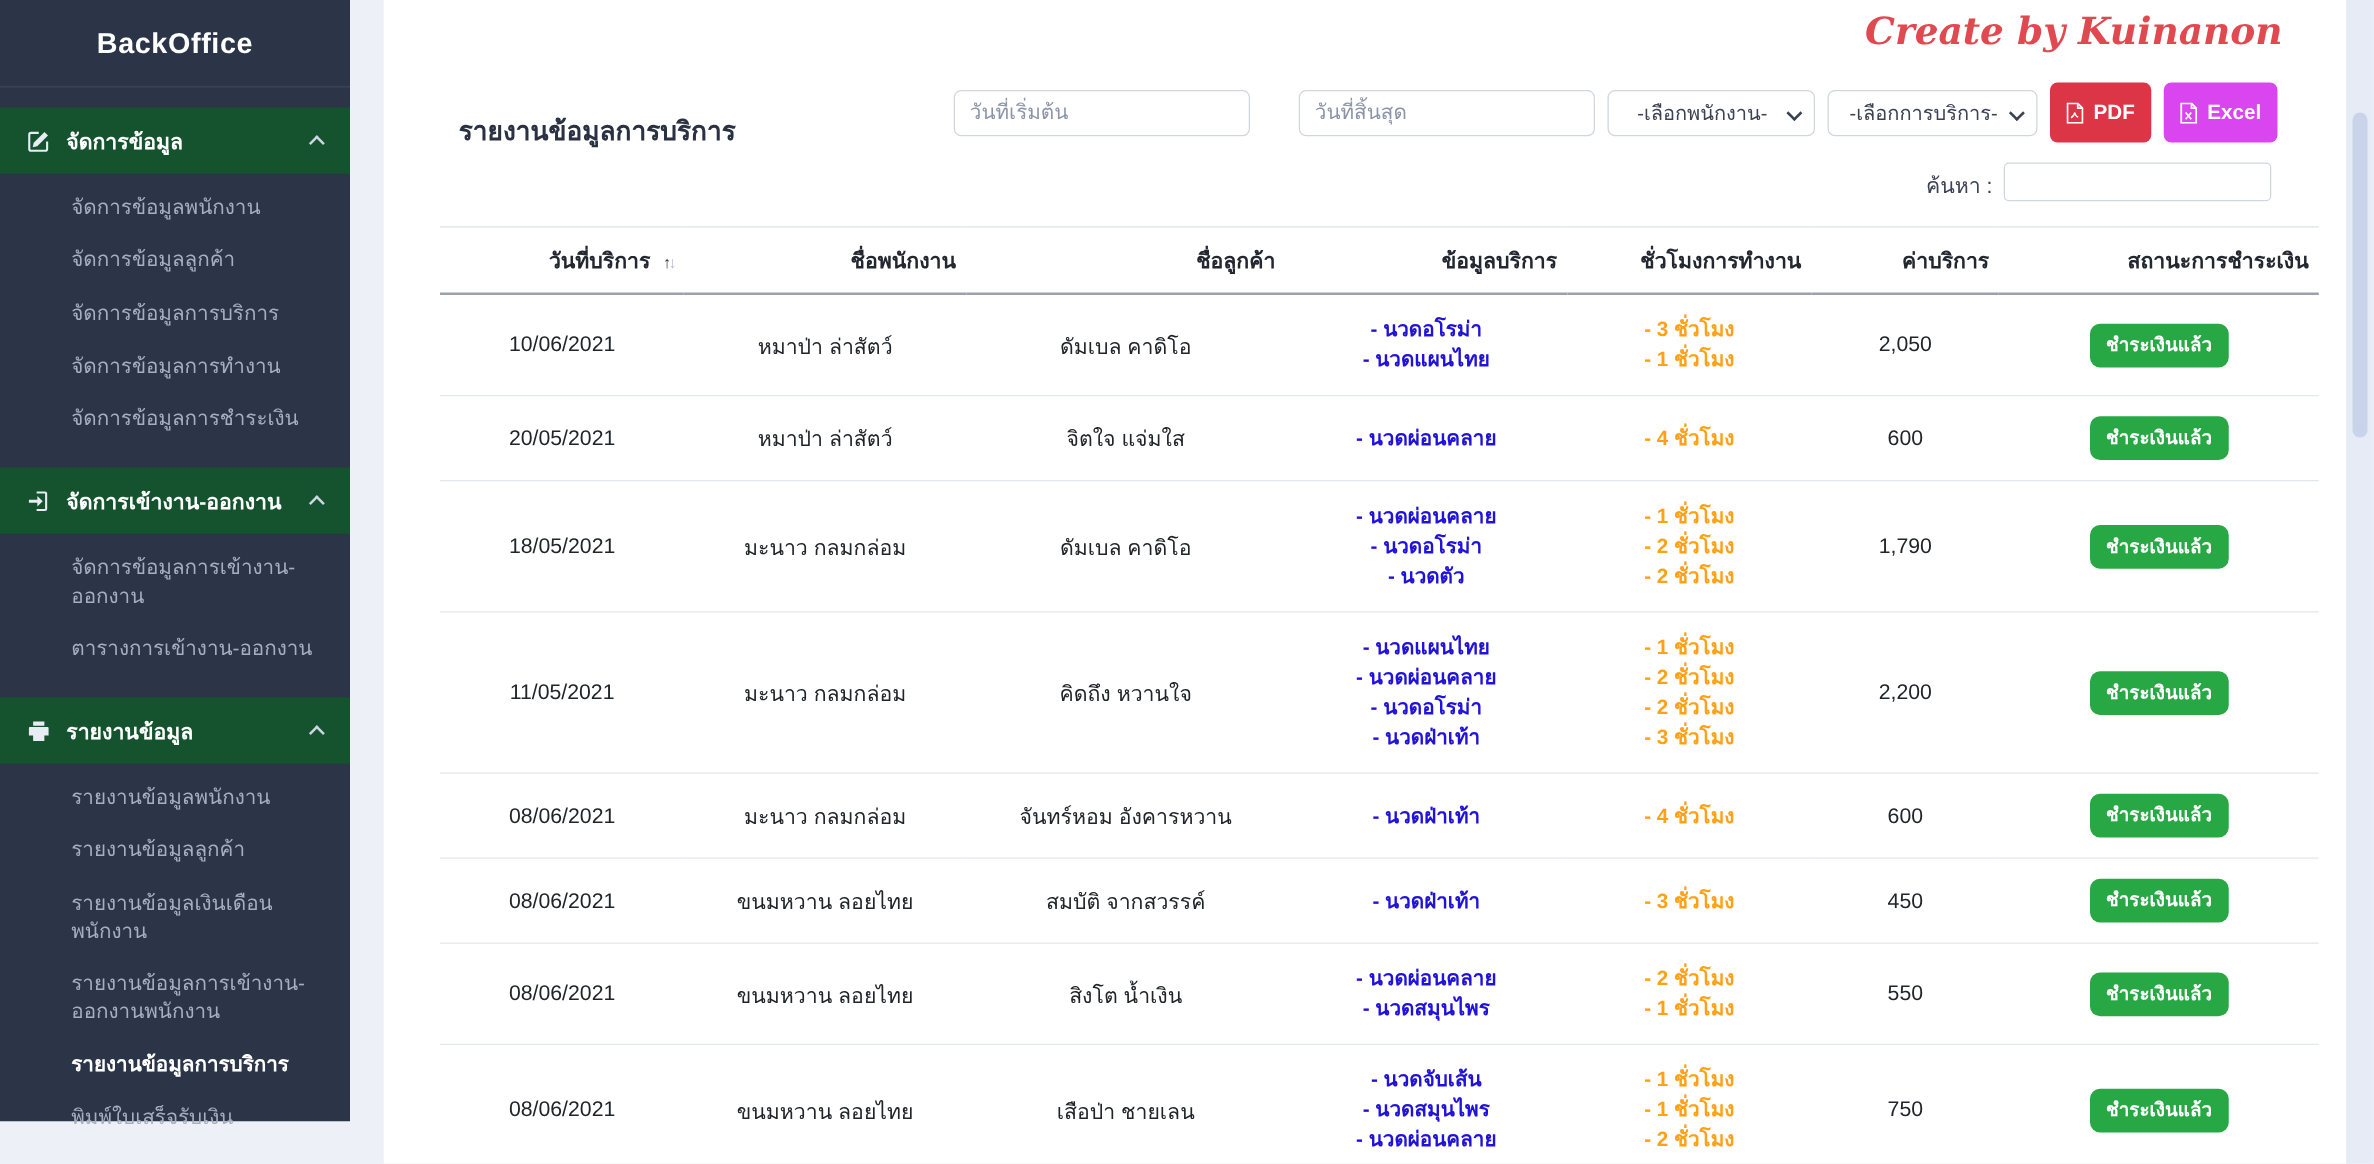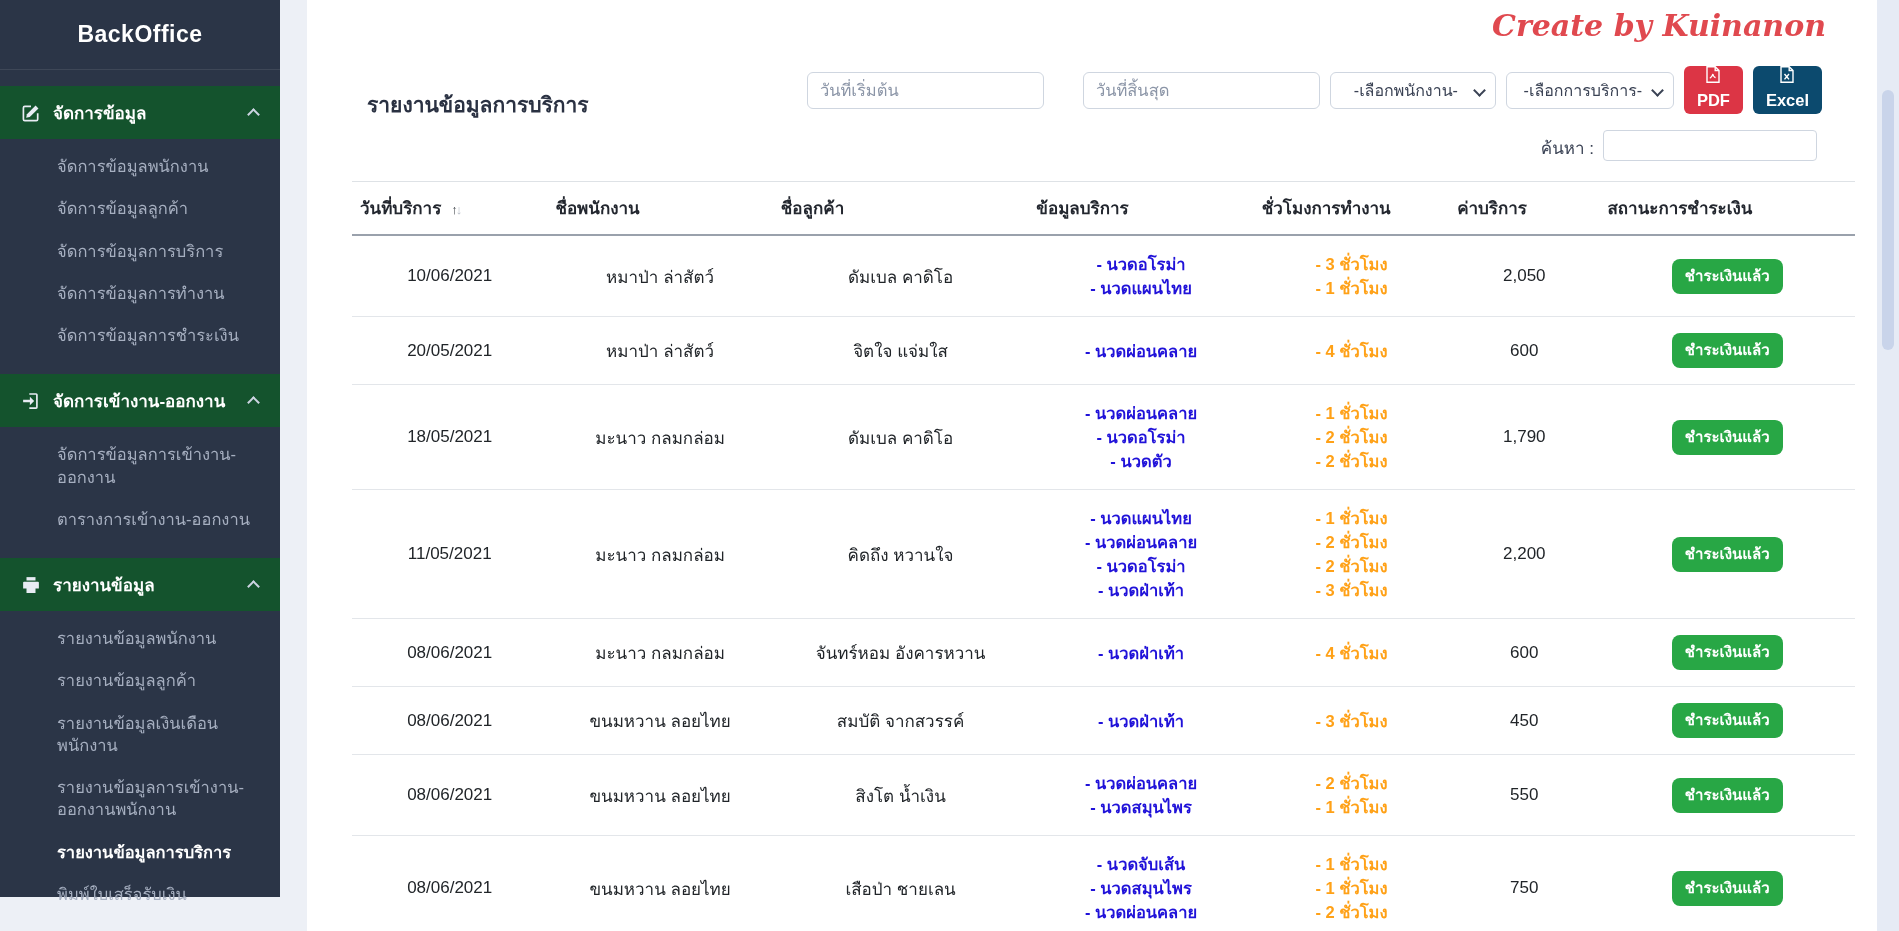--- a/index.html
+++ b/index.html
@@ -43,35 +43,35 @@
   .w-date { width:237px; }
   .select { position:relative; height:37px; border:1px solid #cfd6e0; border-radius:6px;
     display:flex; align-items:center; justify-content:center; font-size:16px;
     color:#3a4254; padding:0 26px 0 12px; cursor:pointer; background:#fff; }
   .select::after { content:""; position:absolute; right:11px; top:13px; width:7px;
     height:7px; border-right:2px solid #3a4254; border-bottom:2px solid #3a4254;
     transform:rotate(45deg); }
   .w-emp { width:166px; } .w-srv { width:168px; }
   .btn { display:flex; align-items:center; gap:8px; height:48px; padding:0 13px;
     border:none; border-radius:6px; color:#fff; font-weight:700; font-size:16.5px;
-    cursor:pointer; font-family:"Liberation Sans","DejaVu Sans",sans-serif;flex-direction:column; }
-  .btn-pdf { background:#dc3545; } .btn-excel { background:#0c4a6e; }
+    cursor:pointer; font-family:"Liberation Sans","DejaVu Sans",sans-serif; }
+  .btn-pdf { background:#dc3545; } .btn-excel { background:#d946ef; }
   .btn svg { display:block; }
 
   .search-row { position:absolute; top:130px; right:60px; display:flex;
     align-items:flex-end; gap:9px; }
   .search-label { font-size:17px; color:#3a4254; }
   .search-input { width:214px; height:31px; border:1px solid #cfd6e0;
     border-radius:4px; padding:0 8px; font-size:16px; }
 
   
   table.report { position:absolute; left:45px; top:181px; width:1503px;
     border-collapse:collapse; table-layout:fixed; }
   table.report th { padding:12px 8px 13px; font-size:17px; font-weight:700;
-    color:#23272f; text-align:left; border-top:1px solid #dee2e6;
+    color:#23272f; text-align:right; border-top:1px solid #dee2e6;
     border-bottom:2px solid #9aa1ac; cursor:pointer; white-space:nowrap; }
   table.report td { padding:16px 8px; font-size:17px; color:#212529;
     text-align:center; vertical-align:middle; border-bottom:1px solid #e3e6ea; }
   .sort { margin-left:10px; font-size:13px; letter-spacing:-2px; }
   .sort b { color:#343a40; font-weight:400; }
   .sort i { color:#b7bdc7; font-style:normal; }
   .svc { color:#2012d9; font-weight:700; font-size:16.5px; line-height:24px; }
   .hrs { color:#ffa117; font-weight:700; font-size:16.5px; line-height:24px; }
   .badge { display:inline-block; background:#28a745; color:#fff; font-weight:700;
     font-size:15px; padding:5px 13px 6px; border-radius:8px; }

